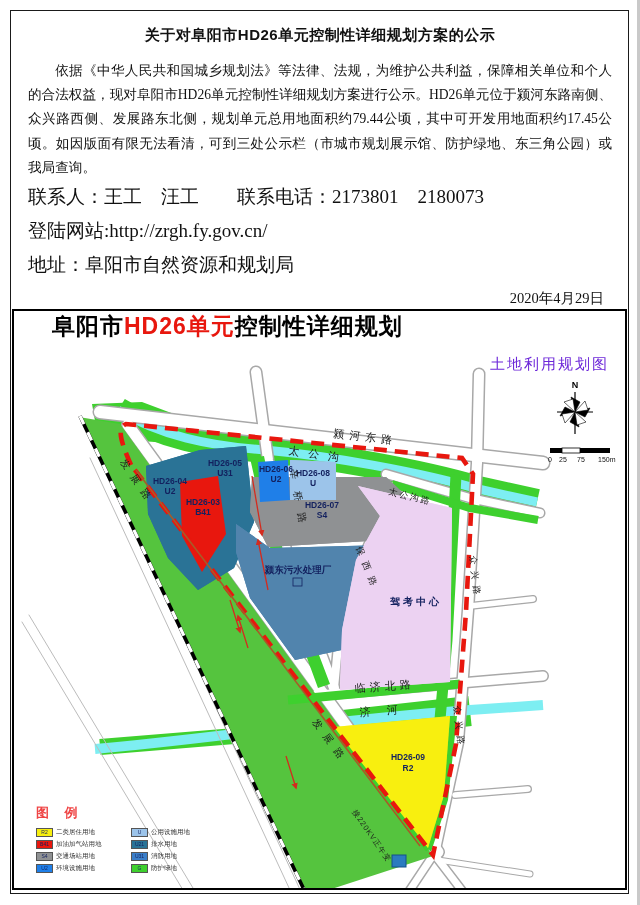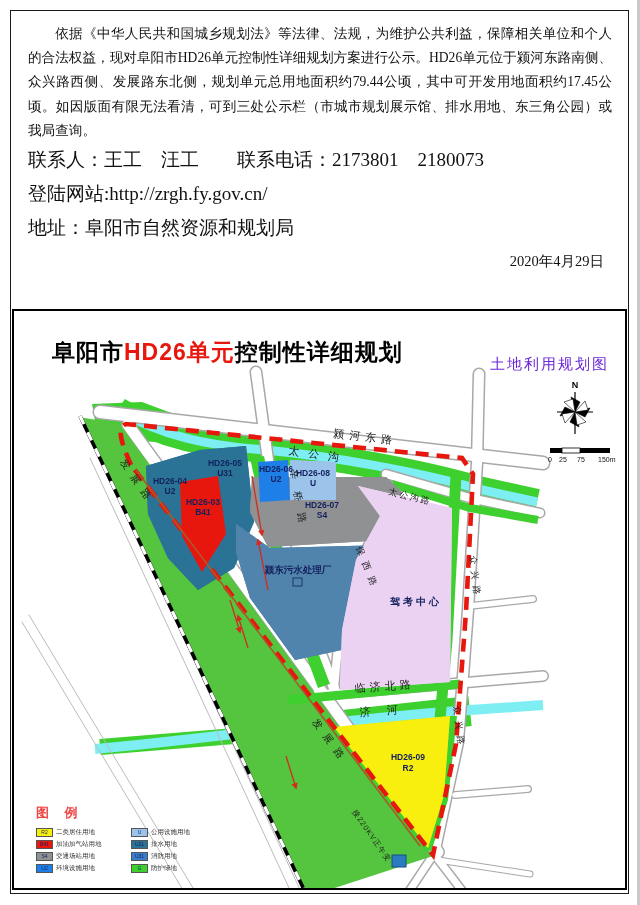--- a/index.html
+++ b/index.html
@@ -14,21 +14,21 @@
   #notice .title{font-family:"Liberation Sans","DejaVu Sans",sans-serif;
         font-weight:bold;font-size:15px;text-align:center;letter-spacing:.5px;margin:4px 0 14px 0;}
   #notice p{font-size:13.6px;line-height:1.78;margin:0;text-align:justify;}
   #notice p.indent{text-indent:2em;}
   #notice .plain{font-size:19px;line-height:1.78;}
   #notice .date{font-size:14.5px;text-align:right;margin-top:8px;padding-right:8px;}
 
   
   #map-frame{position:absolute;left:12px;top:309px;width:611px;height:577px;
         border:2.5px solid #000;background:#fff;}
-  #map-title{position:absolute;left:38px;top:26px;
+  #map-title{position:absolute;left:38px;top:0;
         font-family:"Liberation Sans","DejaVu Sans",sans-serif;
         font-weight:bold;font-size:23px;letter-spacing:1px;color:#000;}
   #map-title .red{color:#e8170e;}
   #map-subtitle{position:absolute;right:16px;top:44px;
         font-family:"Liberation Serif","DejaVu Serif",serif;
         font-size:15px;letter-spacing:2px;color:#6d28d9;}
   #map-svg{position:absolute;left:0;top:0;width:100%;height:100%;}
 
   
   #legend{position:absolute;left:22px;bottom:14px;width:190px;}
@@ -47,21 +47,22 @@
   .blk-lb{fill:#13215f;font-weight:bold;}
 </style>
 </head>
 <body>
 
 <div id="page">
   <div id="doc-border"></div>
   <div class="scan-edge"></div>
 
   <div id="notice">
-    <p class="indent">依据《中华人民共和国城乡规划法》等法律、法规，为维护公共利益，保障相关单位和个人的合法权益，现对阜阳市HD26单元控制性详细规划方案进行公示。HD26单元位于颍河东路南侧、众兴路西侧、发展路东北侧，规划单元总用地面积约79.44公顷，其中可开发用地面积约17.45公顷。如因版面有限无法看清，可到三处公示栏（市城市规划展示馆、排水用地、东三角公园）或我局查询。</p>
+    <div class="title">关于对阜阳市HD26单元控制性详细规划方案的公示</div>
+    <p class="indent">依据《中华人民共和国城乡规划法》等法律、法规，为维护公共利益，保障相关单位和个人的合法权益，现对阜阳市HD26单元控制性详细规划方案进行公示。HD26单元位于颍河东路南侧、众兴路西侧、发展路东北侧，规划单元总用地面积约79.44公顷，其中可开发用地面积约17.45公顷。如因版面有限无法看清，可到三处公示栏（市城市规划展示馆、防护绿地、东三角公园）或我局查询。</p>
     <p class="plain">联系人：王工　汪工　　联系电话：2173801　2180073</p>
     <p class="plain">登陆网站:http://zrgh.fy.gov.cn/</p>
     <p class="plain">地址：阜阳市自然资源和规划局</p>
     <div class="date">2020年4月29日</div>
   </div>
 
   <div id="map-frame">
     <svg id="map-svg" viewBox="14 311 611 577" preserveAspectRatio="none">
       <defs>
         <pattern id="hatch" width="7" height="7" patternTransform="rotate(45)" patternUnits="userSpaceOnUse">

